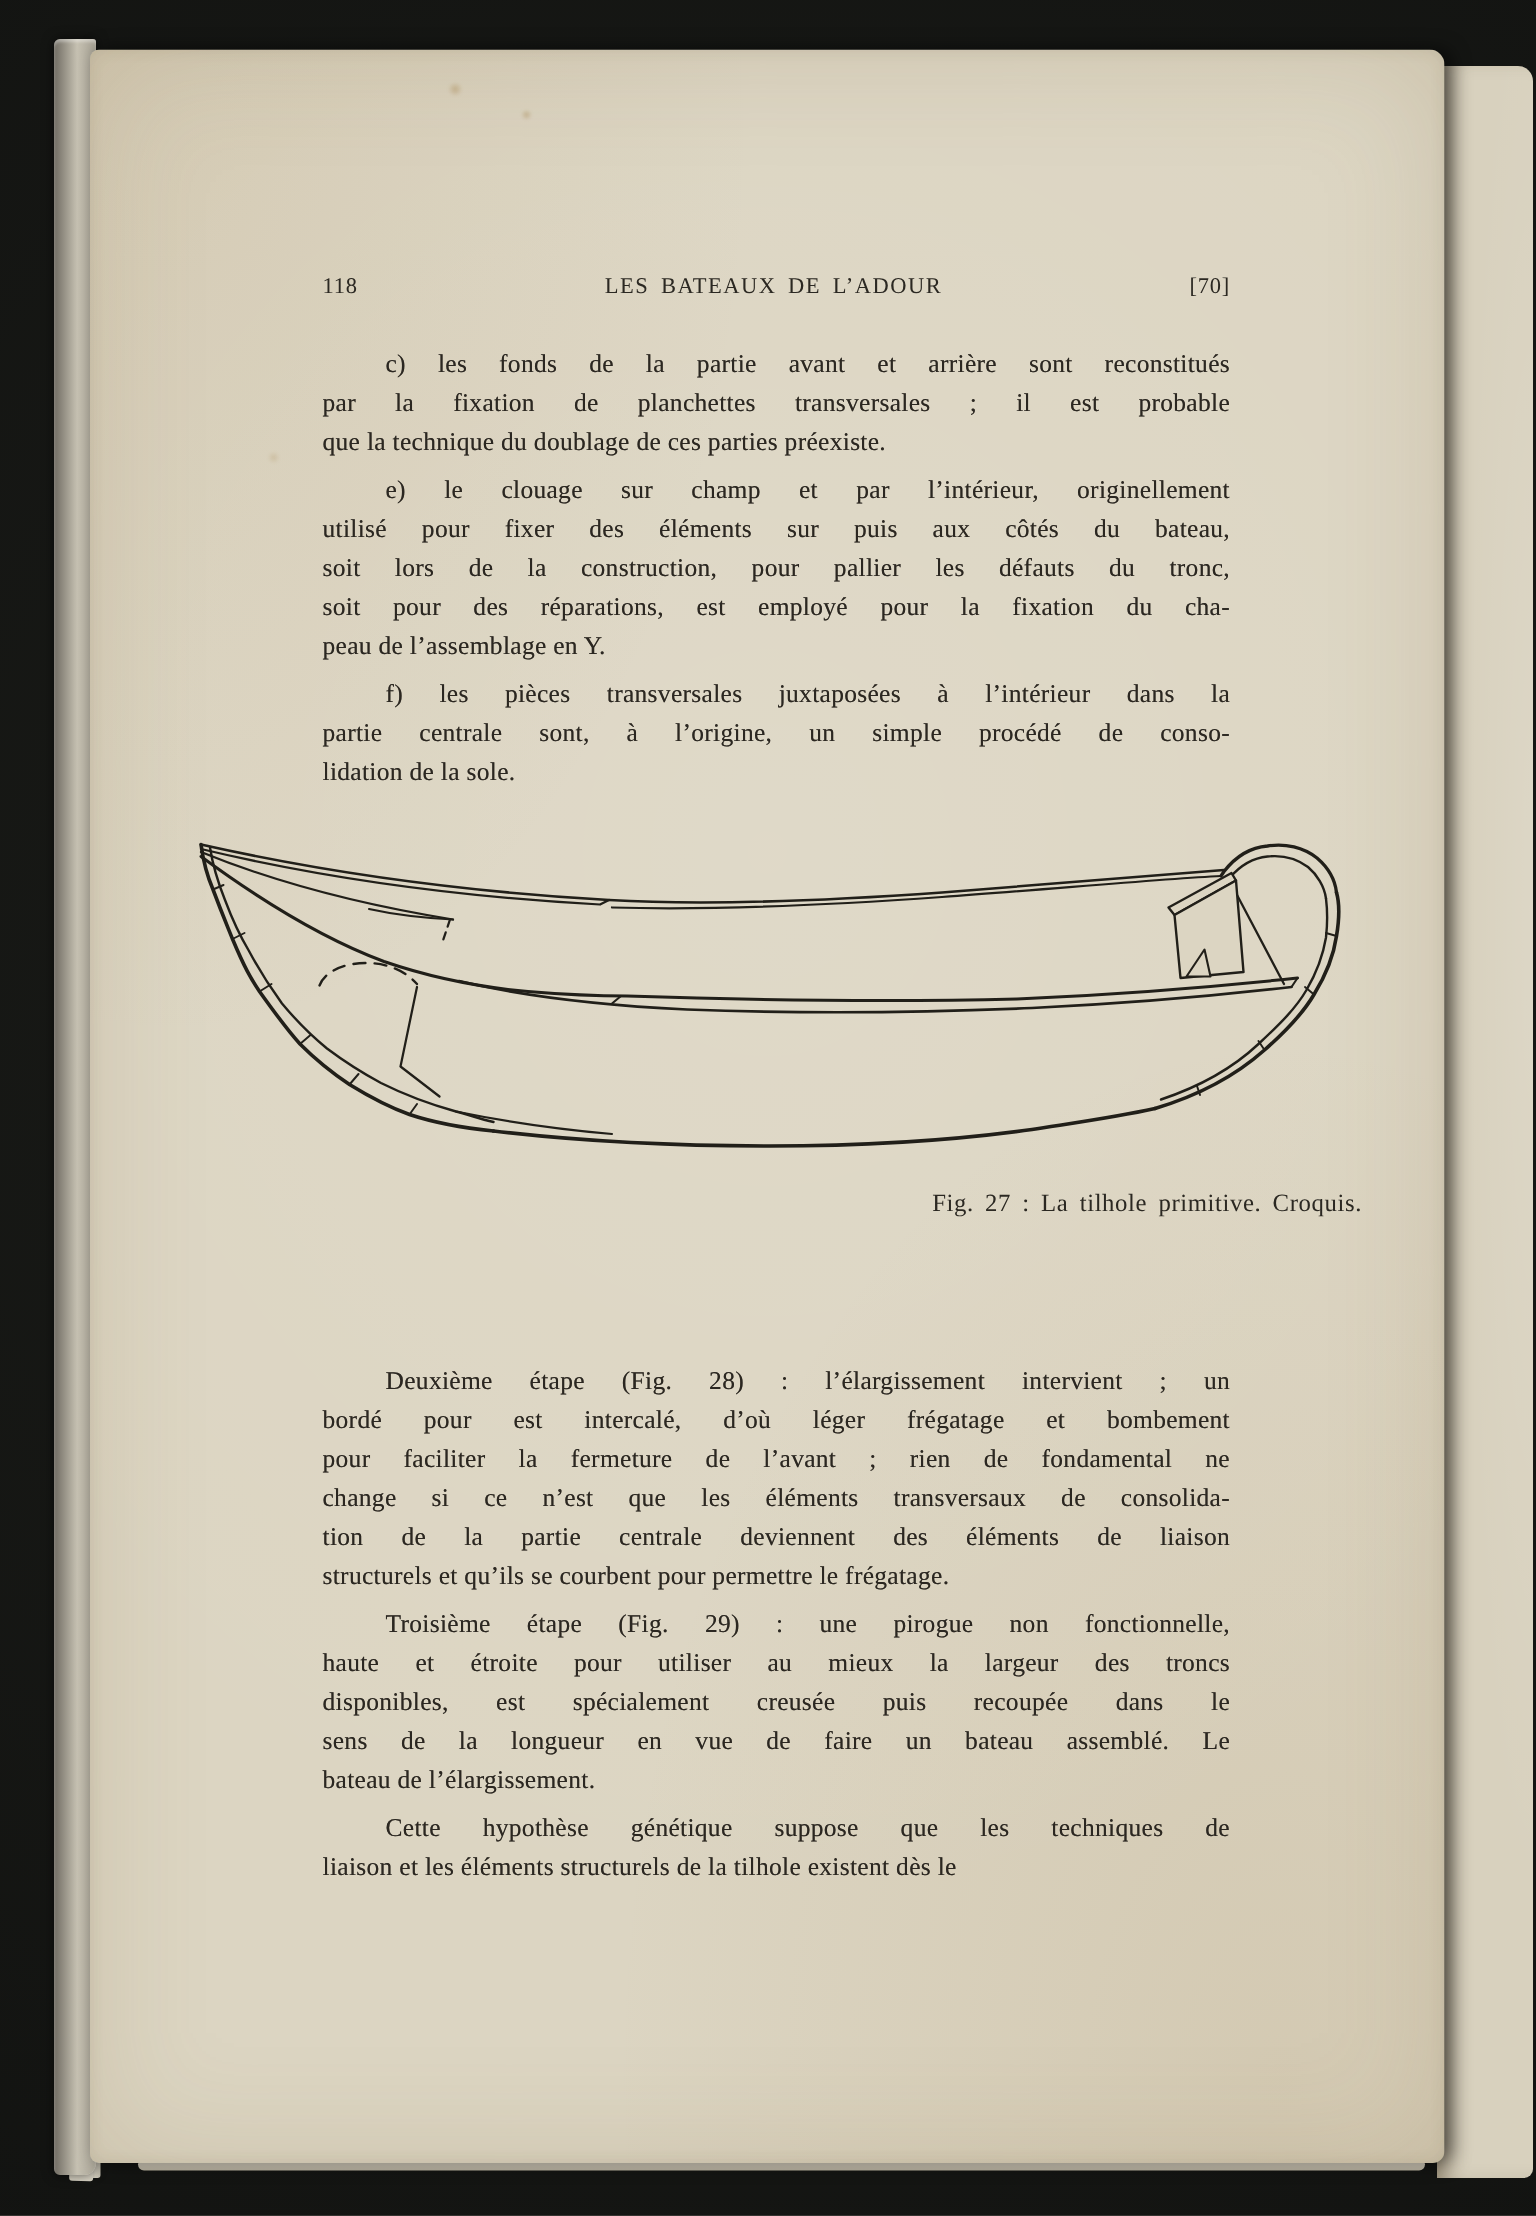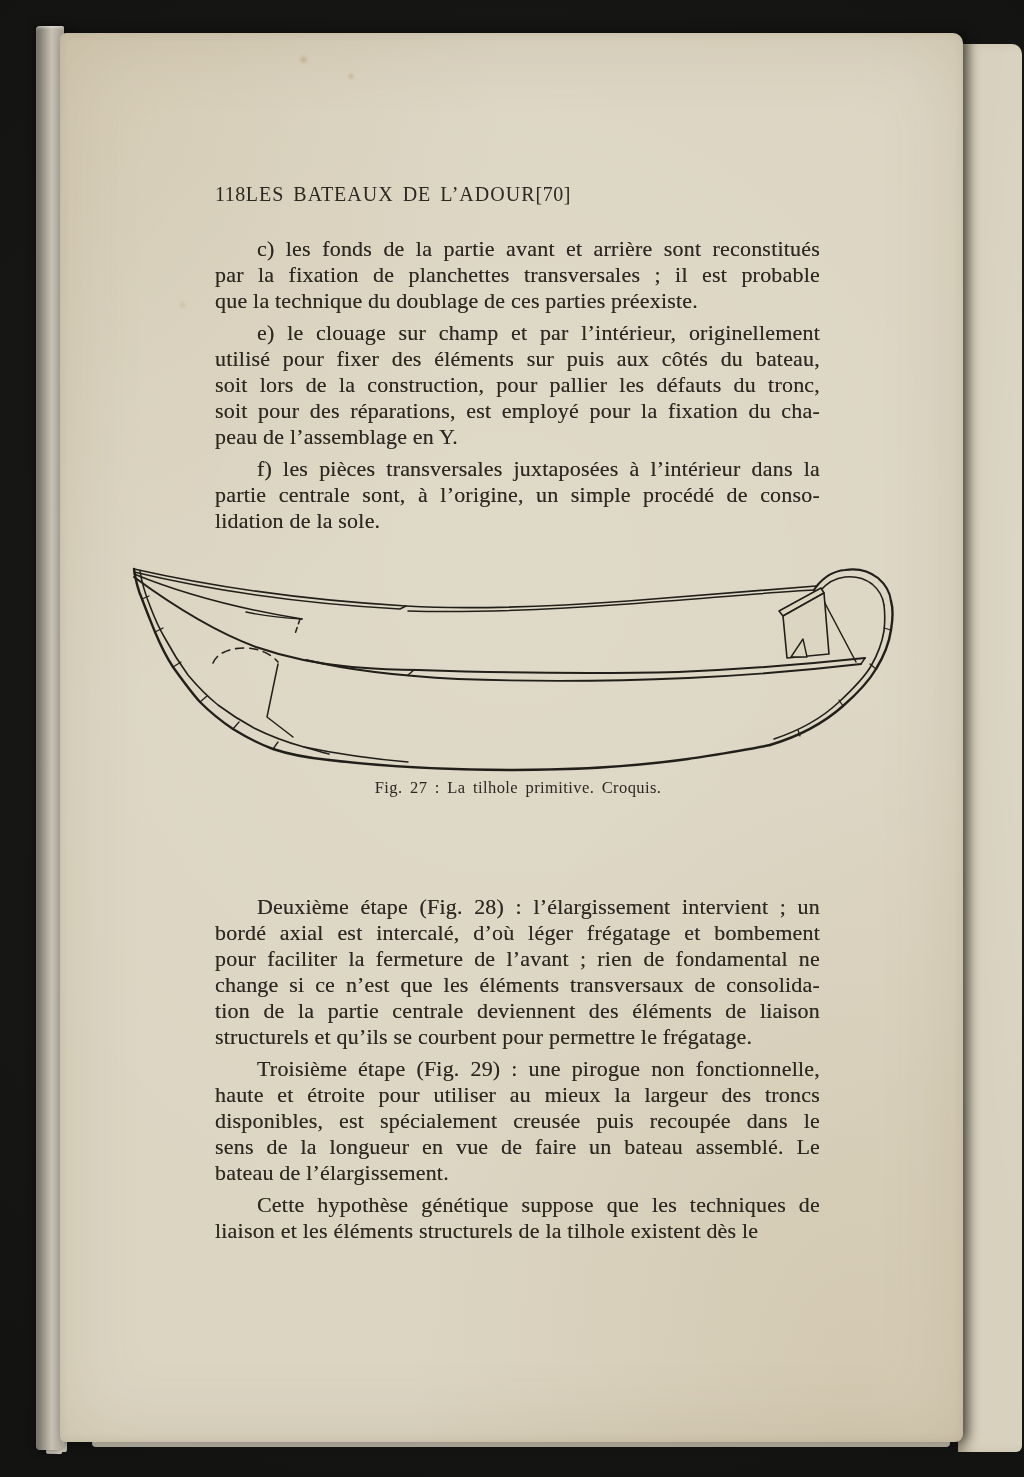--- a/index.html
+++ b/index.html
@@ -51,33 +51,33 @@
       5px 0 12px rgba(0,0,0,.55);
     color:#2a2721;
   }
   .spot{position:absolute;border-radius:50%;filter:blur(1px);opacity:.38;
     background:radial-gradient(circle,#a07c42,transparent 70%);}
   .spot1{left:238px;top:22px;width:11px;height:9px;}
   .spot2{left:287px;top:40px;width:8px;height:7px;}
   .spot3{left:118px;top:268px;width:9px;height:8px;opacity:.22;}
 
   .text-col{position:absolute;left:155px;top:150px;width:605px;}
-  .pg-header{display:flex;align-items:baseline;
-    font-size:20px;letter-spacing:.5px;margin-bottom:30px;color:#2b2822;}
+  .pg-header{display:flex;justify-content:space-between;align-items:baseline;
+    font-size:15px;letter-spacing:.5px;margin-bottom:30px;color:#2b2822;}
   .pg-header .title{letter-spacing:1px;word-spacing:3px;}
 
-  .para{margin:0 0 6px 0;font-size:22px;line-height:26px;letter-spacing:.2px;
+  .para{margin:0 0 6px 0;font-size:17px;line-height:26px;letter-spacing:.2px;
     color:#2b2721;text-shadow:0 0 .4px rgba(43,39,33,.55);}
   .line{text-align:justify;text-align-last:justify;white-space:normal;}
   .line.first{text-indent:42px;}
   .line.last{text-align-last:left;}
 
   .figure-wrap{width:780px;margin:22px 0 0 -87px;}
   .figure-wrap svg{display:block;}
-  .fig-caption{margin-top:0;text-align:center;font-size:16.5px;
+  .fig-caption{margin-top:20px;text-align:right;font-size:16.5px;
     letter-spacing:.4px;word-spacing:3px;color:#2b2822;}
   .bottom-block{margin-top:96px;}
 </style>
 </head>
 <body>
 
 <div class="scene">
   <div class="cover"></div>
   <div class="stack-edge stack-e1"></div>
   <div class="stack-edge stack-e2"></div>
@@ -153,21 +153,21 @@
           <path stroke-width="1.6" fill="#dcd5c2" d="M651,55 L693,32 L696,37 L655,60 Z"></path>
           <path stroke-width="1.6" fill="#dcd5c2" d="M655,60 L696,37 L701,98 L659,102 Z"></path>
           <path stroke-width="1.4" fill="#dcd5c2" d="M663,101 L675,83 L679,101 Z"></path>
         </svg>
         <div class="fig-caption">Fig. 27 : La tilhole primitive. Croquis.</div>
       </div>
 
       <div id="paras-bottom" class="bottom-block">
           <div class="para">
             <div class="line first">Deuxième étape (Fig. 28) : l’élargissement intervient ; un</div>
-            <div class="line">bordé axial est intercalé, d’où léger frégatage et bombement</div>
+            <div class="line">bordé pour est intercalé, d’où léger frégatage et bombement</div>
             <div class="line">pour faciliter la fermeture de l’avant ; rien de fondamental ne</div>
             <div class="line">change si ce n’est que les éléments transversaux de consolida-</div>
             <div class="line">tion de la partie centrale deviennent des éléments de liaison</div>
             <div class="line last">structurels et qu’ils se courbent pour permettre le frégatage.</div>
           </div>
           <div class="para">
             <div class="line first">Troisième étape (Fig. 29) : une pirogue non fonctionnelle,</div>
             <div class="line">haute et étroite pour utiliser au mieux la largeur des troncs</div>
             <div class="line">disponibles, est spécialement creusée puis recoupée dans le</div>
             <div class="line">sens de la longueur en vue de faire un bateau assemblé. Le</div>

